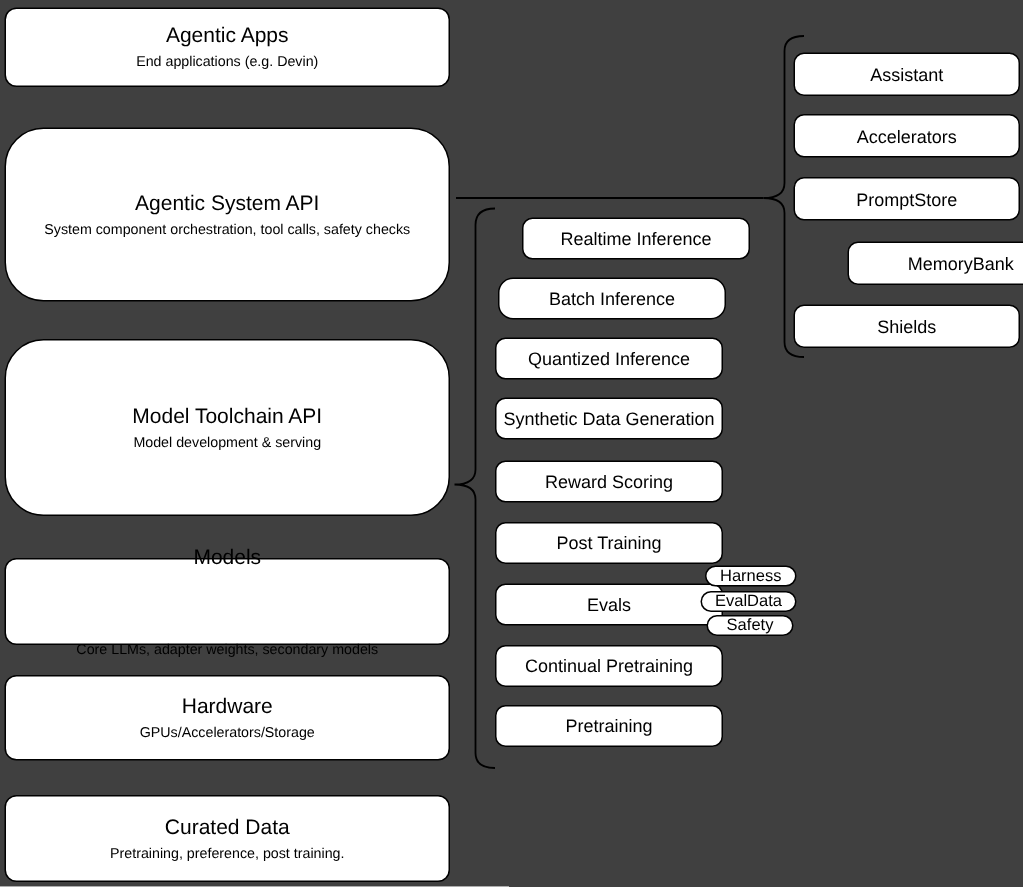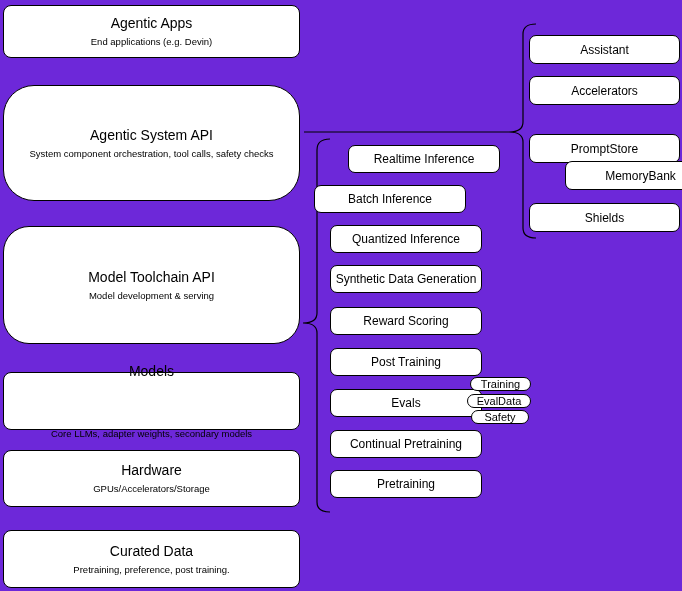--- a/index.html
+++ b/index.html
@@ -1,17 +1,17 @@
 <!DOCTYPE html>
 <html><head>
 <meta charset="utf-8">
 <style>
   html,body{margin:0;padding:0;background:#ffffff;}
   .canvas{
-    position:relative;width:682px;height:591px;background:#6d28d9;
+    position:relative;width:682px;height:591px;background:#404040;
     font-family:"Liberation Sans",sans-serif;color:#000000;overflow:hidden;
   }
   .overlay{position:absolute;left:0;top:0;pointer-events:none;}
   .overlay path{fill:none;stroke:#000000;stroke-width:1.2;}
   .box{
     position:absolute;background:#ffffff;border:1px solid #000000;
     box-sizing:border-box;display:flex;flex-direction:column;
     align-items:center;justify-content:center;text-align:center;
   }
   .box .title{font-size:14px;line-height:17px;white-space:nowrap;}
@@ -35,21 +35,21 @@
     <path d="M 330 139 Q 317 139 317 150 L 317 313 Q 317 323 303 323 Q 317 323 317 333 L 317 502 Q 317 512 330 512"></path>
     <path d="M 536 24 Q 523 24 523 34 L 523 122 Q 523 132 509 132 Q 523 132 523 142 L 523 228 Q 523 238 536 238"></path>
     <path d="M 304 132 L 509 132"></path>
   </svg>
 
   <div class="box r8" style="left:3px;top:5px;width:297px;height:53px;">
     <div class="title">Agentic Apps</div>
     <div class="subtitle">End applications (e.g. Devin)</div>
   </div>
 
-  <div class="box r26" style="left:3px;top:85px;width:297px;height:116px;border-radius:31px;">
+  <div class="box r26" style="left:3px;top:85px;width:297px;height:116px;">
     <div class="title">Agentic System API</div>
     <div class="subtitle">System component orchestration, tool calls, safety checks</div>
   </div>
 
   <div class="box r26" style="left:3px;top:226px;width:297px;height:118px;">
     <div class="title">Model Toolchain API</div>
     <div class="subtitle">Model development &amp; serving</div>
   </div>
 
   <div class="box r8" style="left:3px;top:372px;width:297px;height:58px;gap:44px;">
@@ -63,21 +63,21 @@
   </div>
 
   <div class="box r8" style="left:3px;top:530px;width:297px;height:58px;">
     <div class="title">Curated Data</div>
     <div class="subtitle">Pretraining, preference, post training.</div>
   </div>
 
   <div class="box r7" style="left:348px;top:145px;width:152px;height:28px;">
     <div class="label">Realtime Inference</div>
   </div>
-  <div class="box r7" style="left:314px;top:185px;width:152px;height:28px;">
+  <div class="box r7" style="left:332px;top:185px;width:152px;height:28px;border-radius:10px;">
     <div class="label">Batch Inference</div>
   </div>
   <div class="box r7" style="left:330px;top:225px;width:152px;height:28px;">
     <div class="label">Quantized Inference</div>
   </div>
   <div class="box r7" style="left:330px;top:265px;width:152px;height:28px;">
     <div class="label">Synthetic Data Generation</div>
   </div>
   <div class="box r7" style="left:330px;top:307px;width:152px;height:28px;">
     <div class="label">Reward Scoring</div>
@@ -89,36 +89,36 @@
     <div class="label">Evals</div>
   </div>
   <div class="box r7" style="left:330px;top:430px;width:152px;height:28px;">
     <div class="label">Continual Pretraining</div>
   </div>
   <div class="box r7" style="left:330px;top:470px;width:152px;height:28px;">
     <div class="label">Pretraining</div>
   </div>
 
   <div class="pill" style="left:470px;top:377px;width:61px;height:14px;">
-    <span>Training</span>
+    <span>Harness</span>
   </div>
   <div class="pill" style="left:467px;top:394px;width:64px;height:14px;">
     <span>EvalData</span>
   </div>
   <div class="pill" style="left:471px;top:410px;width:58px;height:14px;">
     <span>Safety</span>
   </div>
 
   <div class="box r7" style="left:529px;top:35px;width:151px;height:29px;">
     <div class="label">Assistant</div>
   </div>
   <div class="box r7" style="left:529px;top:76px;width:151px;height:29px;">
     <div class="label">Accelerators</div>
   </div>
-  <div class="box r7" style="left:529px;top:118px;width:151px;height:29px;margin-top:16px;">
+  <div class="box r7" style="left:529px;top:118px;width:151px;height:29px;">
     <div class="label">PromptStore</div>
   </div>
   <div class="box r7" style="left:529px;top:161px;width:151px;height:29px;margin-left:36px;">
     <div class="label">MemoryBank</div>
   </div>
   <div class="box r7" style="left:529px;top:203px;width:151px;height:29px;">
     <div class="label">Shields</div>
   </div>
 
 </div>

